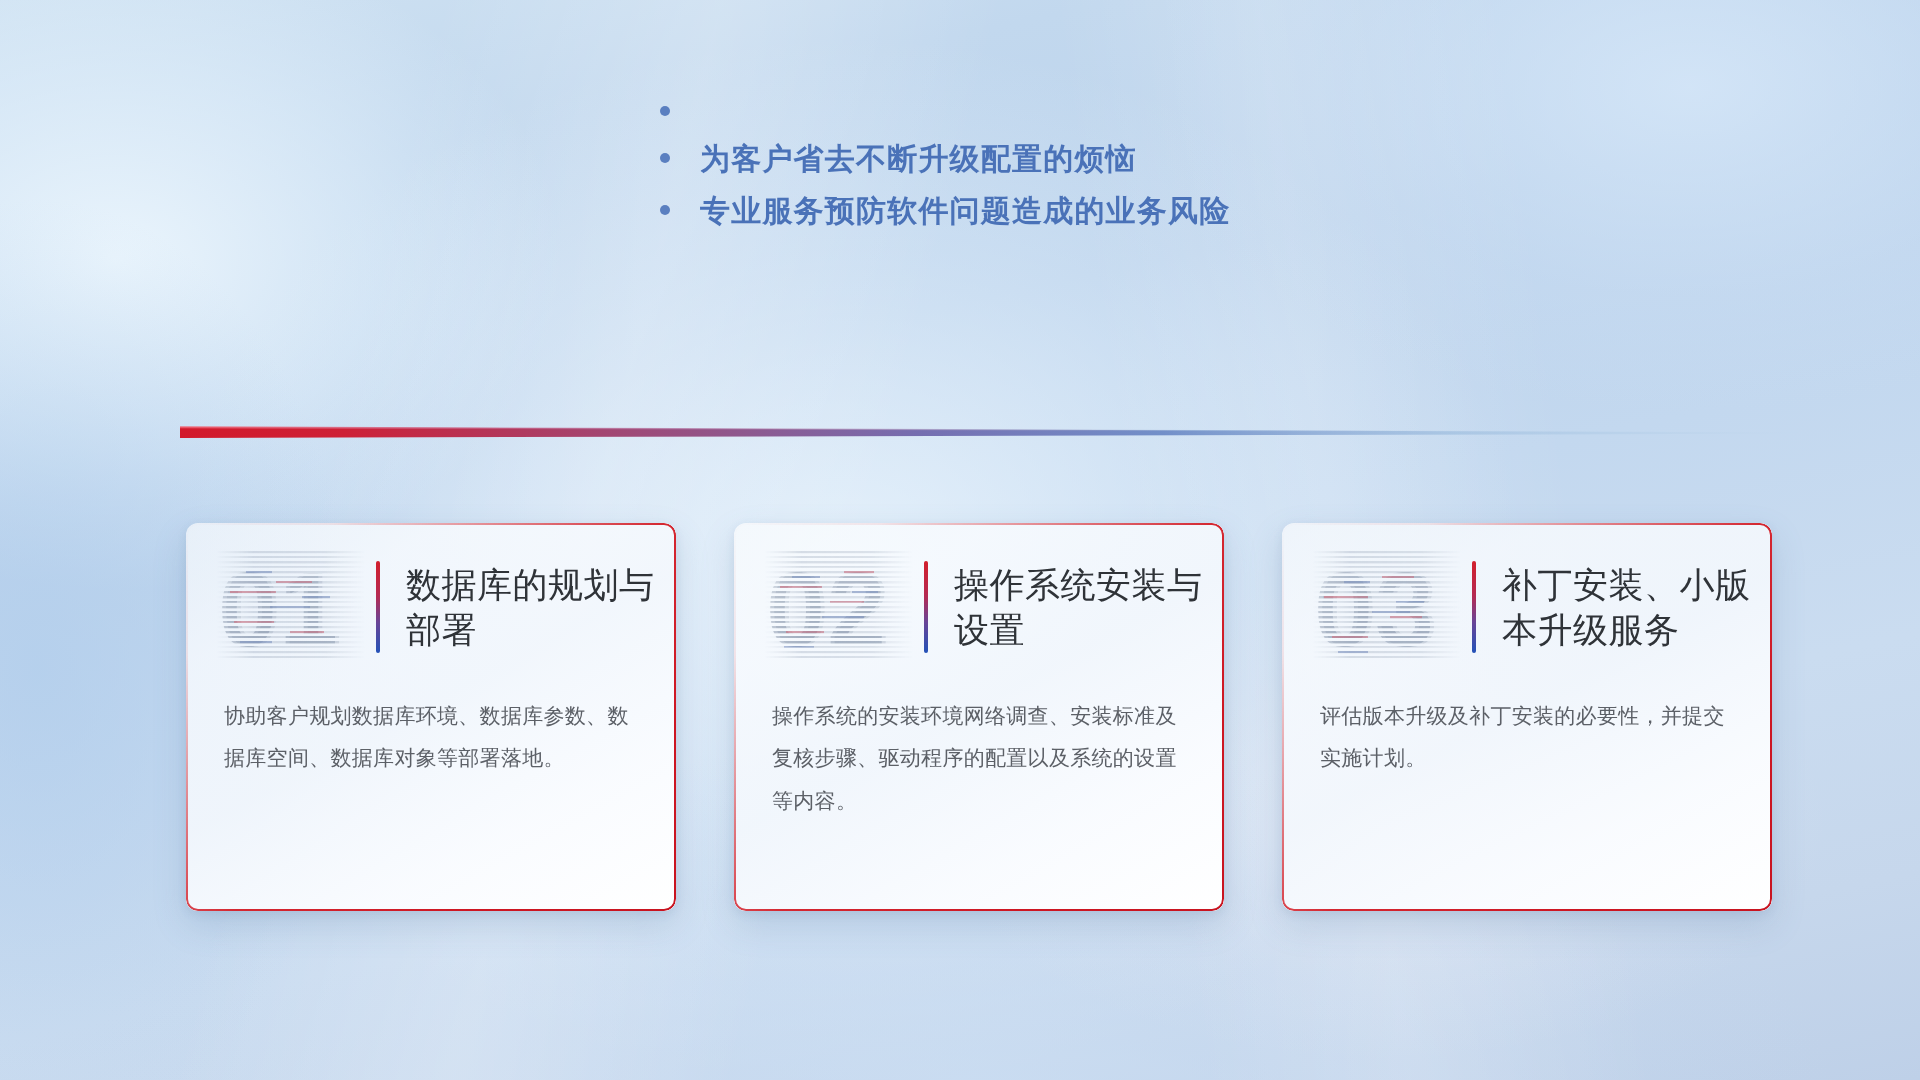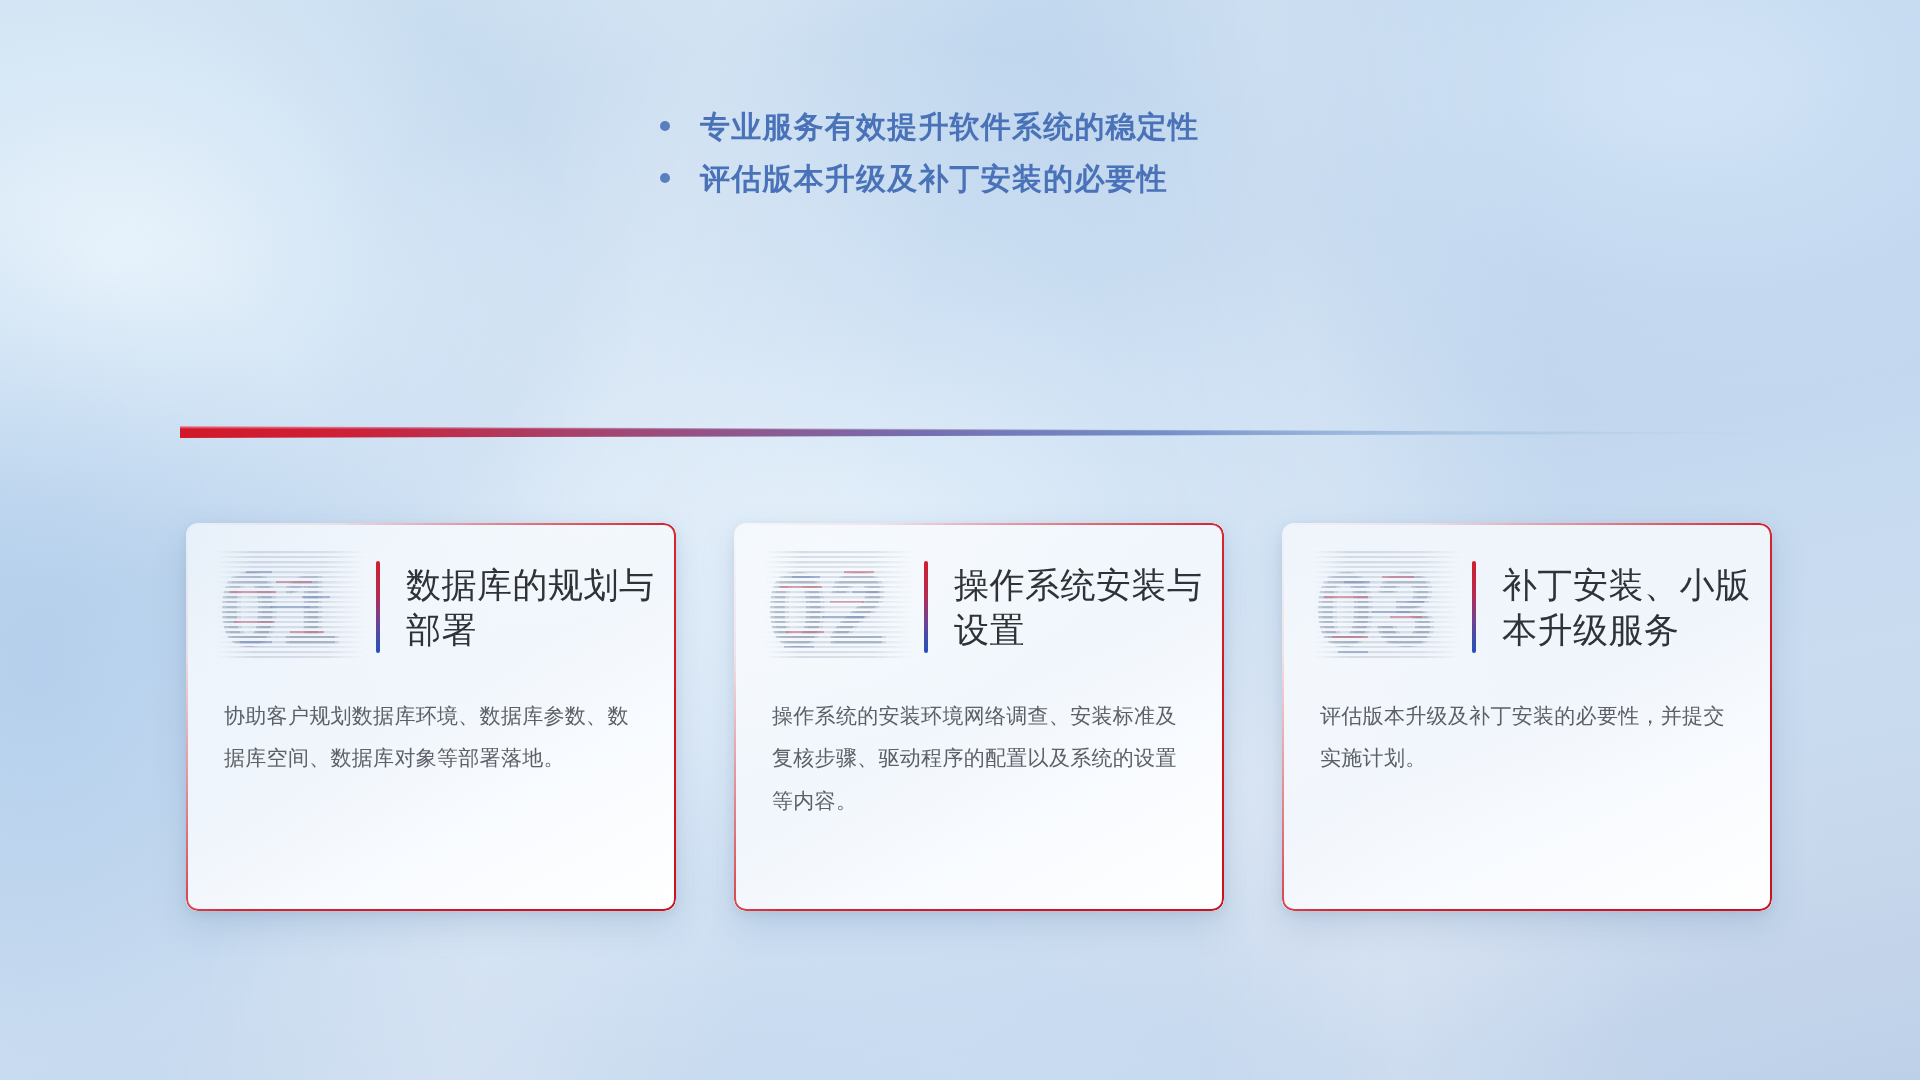--- a/index.html
+++ b/index.html
@@ -192,25 +192,28 @@
   <div class="bg-layer bg-glow-topright"></div>
   <div class="bg-layer bg-glow-bottom"></div>
   <div class="bg-layer bg-glow-midleft"></div>
   <div class="bg-layer bg-glow-warm"></div>
   <div class="bg-layer bg-sheen"></div>
 </div>
 
 <div id="bullets">
   <div class="bullet-row">
     <span class="bullet-dot"></span>
-    <span class="bullet-text">专业服务有效提升软件系统的稳定性</span>
   </div>
   <div class="bullet-row">
     <span class="bullet-dot"></span>
-    <span class="bullet-text">评估版本升级及补丁安装的必要性</span>
+    <span class="bullet-text">为客户省去不断升级配置的烦恼</span>
+  </div>
+  <div class="bullet-row">
+    <span class="bullet-dot"></span>
+    <span class="bullet-text">专业服务预防软件问题造成的业务风险</span>
   </div>
 </div>
 
 <div id="divider">
   <svg viewBox="0 0 1640 18" preserveAspectRatio="none">
     <defs>
       <linearGradient id="divGrad" x1="0" y1="0" x2="1" y2="0">
         <stop offset="0" stop-color="#d2192b" stop-opacity="1"></stop>
         <stop offset="0.10" stop-color="#ce2036" stop-opacity="1"></stop>
         <stop offset="0.28" stop-color="#9a4272" stop-opacity=".95"></stop>

